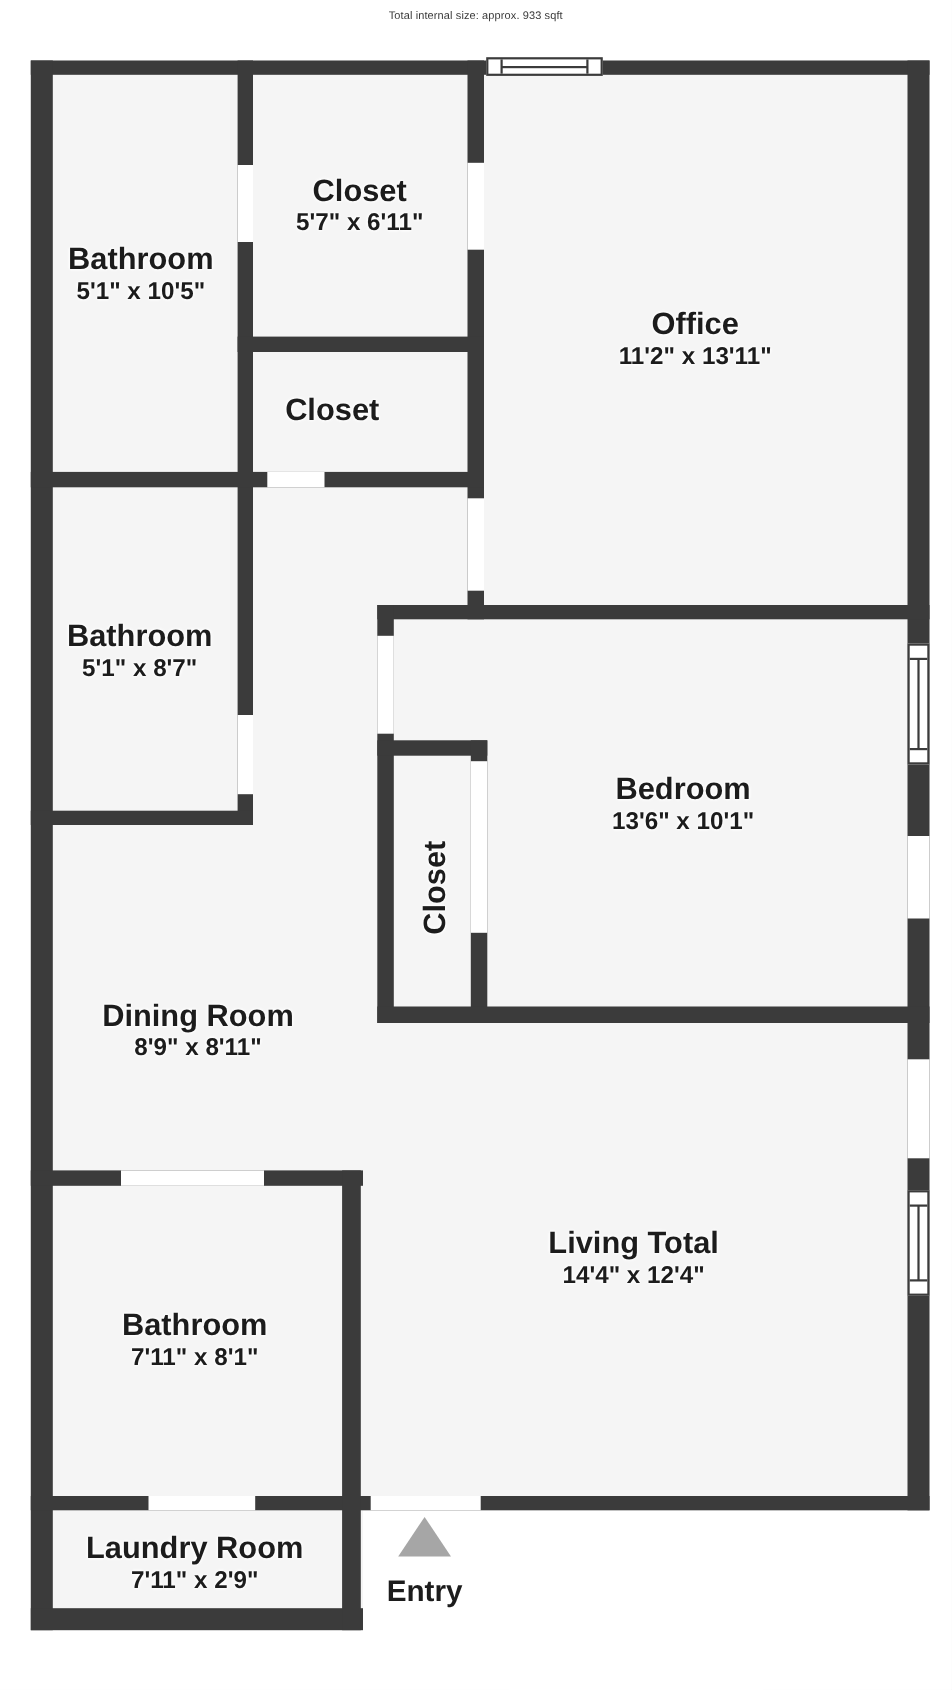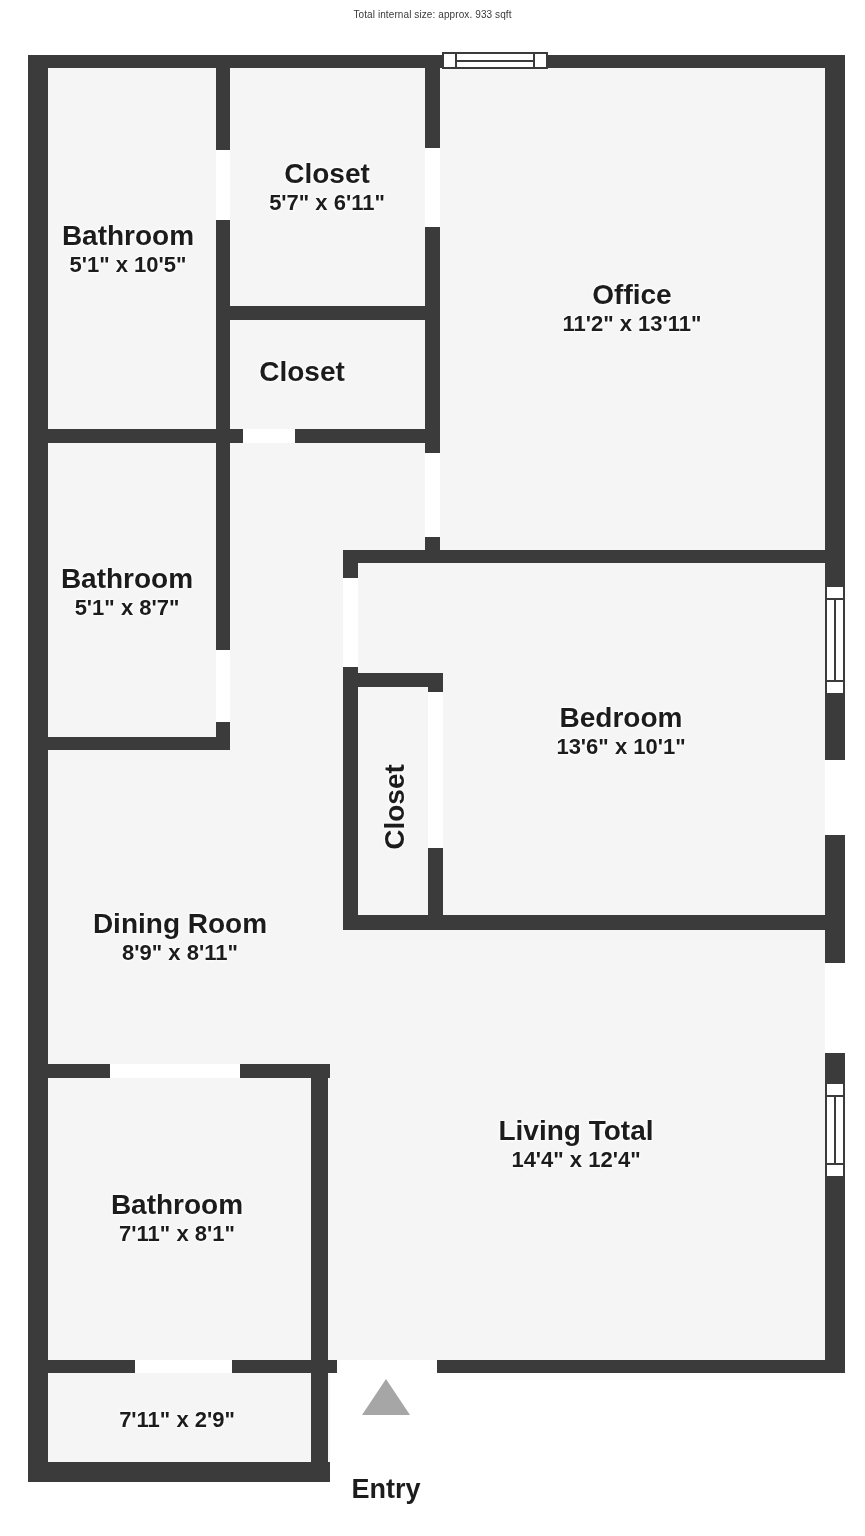--- a/index.html
+++ b/index.html
@@ -124,20 +124,21 @@
     </div>
     <div class="room-label" style="left:576px;top:1143px;">
       <span class="room-name">Living Total</span>
       <span class="room-dims">14'4" x 12'4"</span>
     </div>
     <div class="room-label" style="left:177px;top:1217px;">
       <span class="room-name">Bathroom</span>
       <span class="room-dims">7'11" x 8'1"</span>
     </div>
     <div class="room-label" style="left:177px;top:1420px;">
+      <span class="room-name">Laundry Room</span>
       <span class="room-dims">7'11" x 2'9"</span>
     </div>
 
     <div class="entry-arrow" style="left:362px;top:1379px;"></div>
-    <div class="entry-label" style="left:386px;top:1489px;text-align:right;">Entry</div>
+    <div class="entry-label" style="left:386px;top:1447px;text-align:right;">Entry</div>
   </div>
 
 </div>
 
 </body></html>

